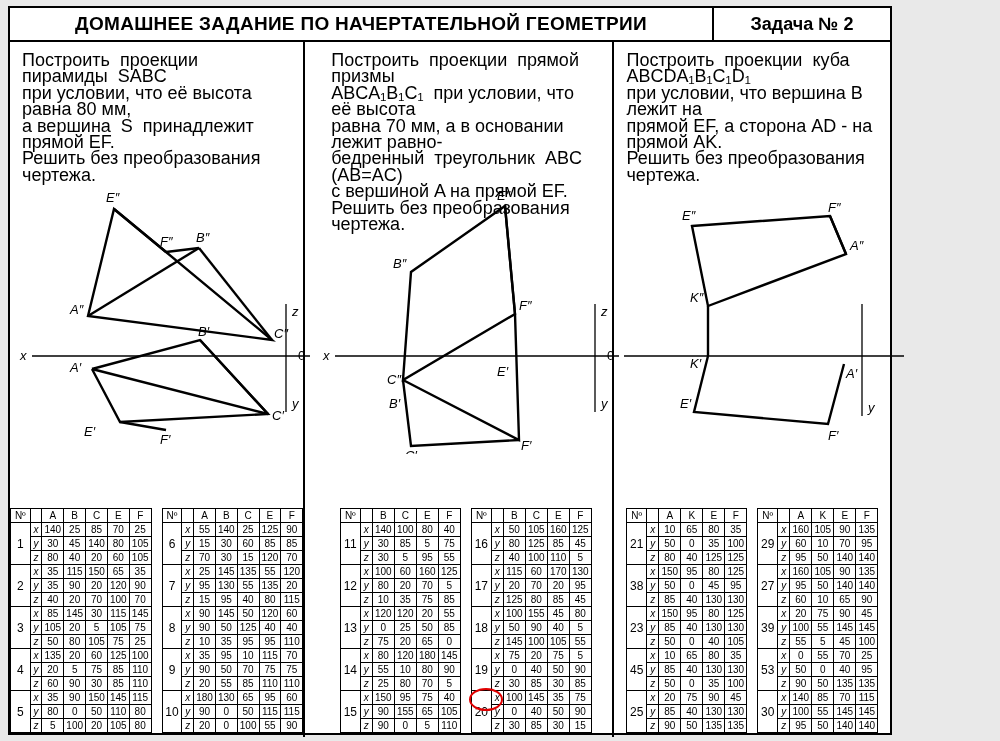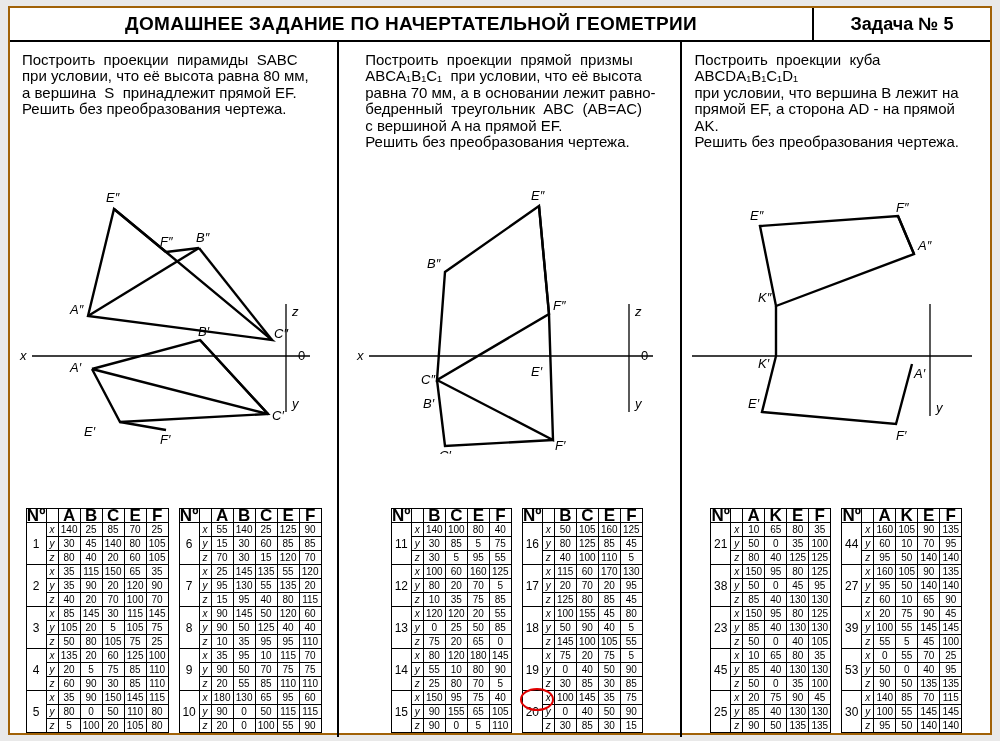--- a/index.html
+++ b/index.html
@@ -4,22 +4,22 @@
 <style>
   html,body{margin:0;padding:0;}
   body{
     width:1000px;height:741px;
     background:#e9e9e9;
     font-family:"Liberation Sans", sans-serif;
     color:#000;
     overflow:hidden;
   }
   .sheet{
-    position:absolute;left:8px;top:6px;width:984px;height:729px;
-    background:#fff;border:2px solid #a16207;box-sizing:border-box;
+    position:absolute;left:8px;top:6px;width:884px;height:729px;
+    background:#fff;border:2px solid #000000;box-sizing:border-box;
   }
   
   .header{
     position:absolute;left:0;top:0;width:100%;height:34px;
     border-bottom:2px solid #000;box-sizing:border-box;display:flex;
   }
   .header .title{
     flex:1;display:flex;align-items:center;justify-content:center;
     font-weight:bold;font-size:19px;letter-spacing:.3px;
     border-right:2px solid #000;box-sizing:border-box;
@@ -34,54 +34,54 @@
   }
   .col{
     position:relative;box-sizing:border-box;
     border-right:2px solid #000;
   }
   .col:last-child{border-right:none;}
   .c1{width:334px;}
   .c2{width:334px;margin-left:14px;}
   .c3{width:312px;}
   .statement{
-    padding:10px 16px 0 12px;font-size:15px;line-height:16.4px;
+    padding:10px 16px 0 12px;font-size:18px;line-height:16.4px;
     white-space:pre-wrap;
   }
   .drawing{position:absolute;left:0;right:0;}
   .tables{position:absolute;left:0;right:0;bottom:4px;display:flex;justify-content:center;gap:10px;}
   
   table.dt{border-collapse:collapse;font-size:10px;}
   table.dt td,table.dt th{
     border:1px solid #000;text-align:center;
     padding:0;height:13px;font-weight:normal;line-height:12px;
   }
   table.dt td.no{width:19px;font-size:12px;}
   table.dt td.ax{width:11px;font-size:10px;}
   table.dt td.v{width:21px;}
-  table.dt th{font-size:17px;font-weight:bold;}
+  table.dt th{font-size:10px;font-weight:normal;}
   table.dt th.no{width:19px;}
   table.dt th.ax{width:11px;}
   table.dt th.v{width:21px;}
   .circled{position:relative;}
   .circled::after{
     content:"";position:absolute;left:-3px;top:-3px;width:30px;height:19px;
     border:2px solid #e00000;border-radius:50%;pointer-events:none;
   }
   svg{display:block;}
   text{font-family:"Liberation Sans", sans-serif;}
 </style>
 </head>
 <body>
 
 <div class="sheet">
 
   <div class="header">
     <div class="title">ДОМАШНЕЕ ЗАДАНИЕ ПО НАЧЕРТАТЕЛЬНОЙ ГЕОМЕТРИИ</div>
-    <div class="tasknum">Задача № 5</div>
+    <div class="tasknum">Задача № 2</div>
   </div>
 
   <div class="cols">
 
     <div class="col c1">
       <div class="statement">Построить  проекции  пирамиды  SABC
 при условии, что её высота равна 80 мм,
 а вершина  S  принадлежит прямой EF.
 Решить без преобразования чертежа.</div>
 
@@ -856,21 +856,21 @@
                 <th class="no">Nº</th>
                 <th class="ax"></th>
                 <th class="v">A</th>
                 <th class="v">K</th>
                 <th class="v">E</th>
                 <th class="v">F</th>
               </tr>
             </thead>
             <tbody>
               <tr>
-                <td class="no" rowspan="3">44</td>
+                <td class="no" rowspan="3">29</td>
                 <td class="ax"><i>x</i></td>
                 <td class="v">160</td>
                 <td class="v">105</td>
                 <td class="v">90</td>
                 <td class="v">135</td>
               </tr>
               <tr>
                 <td class="ax"><i>y</i></td>
                 <td class="v">60</td>
                 <td class="v">10</td>

